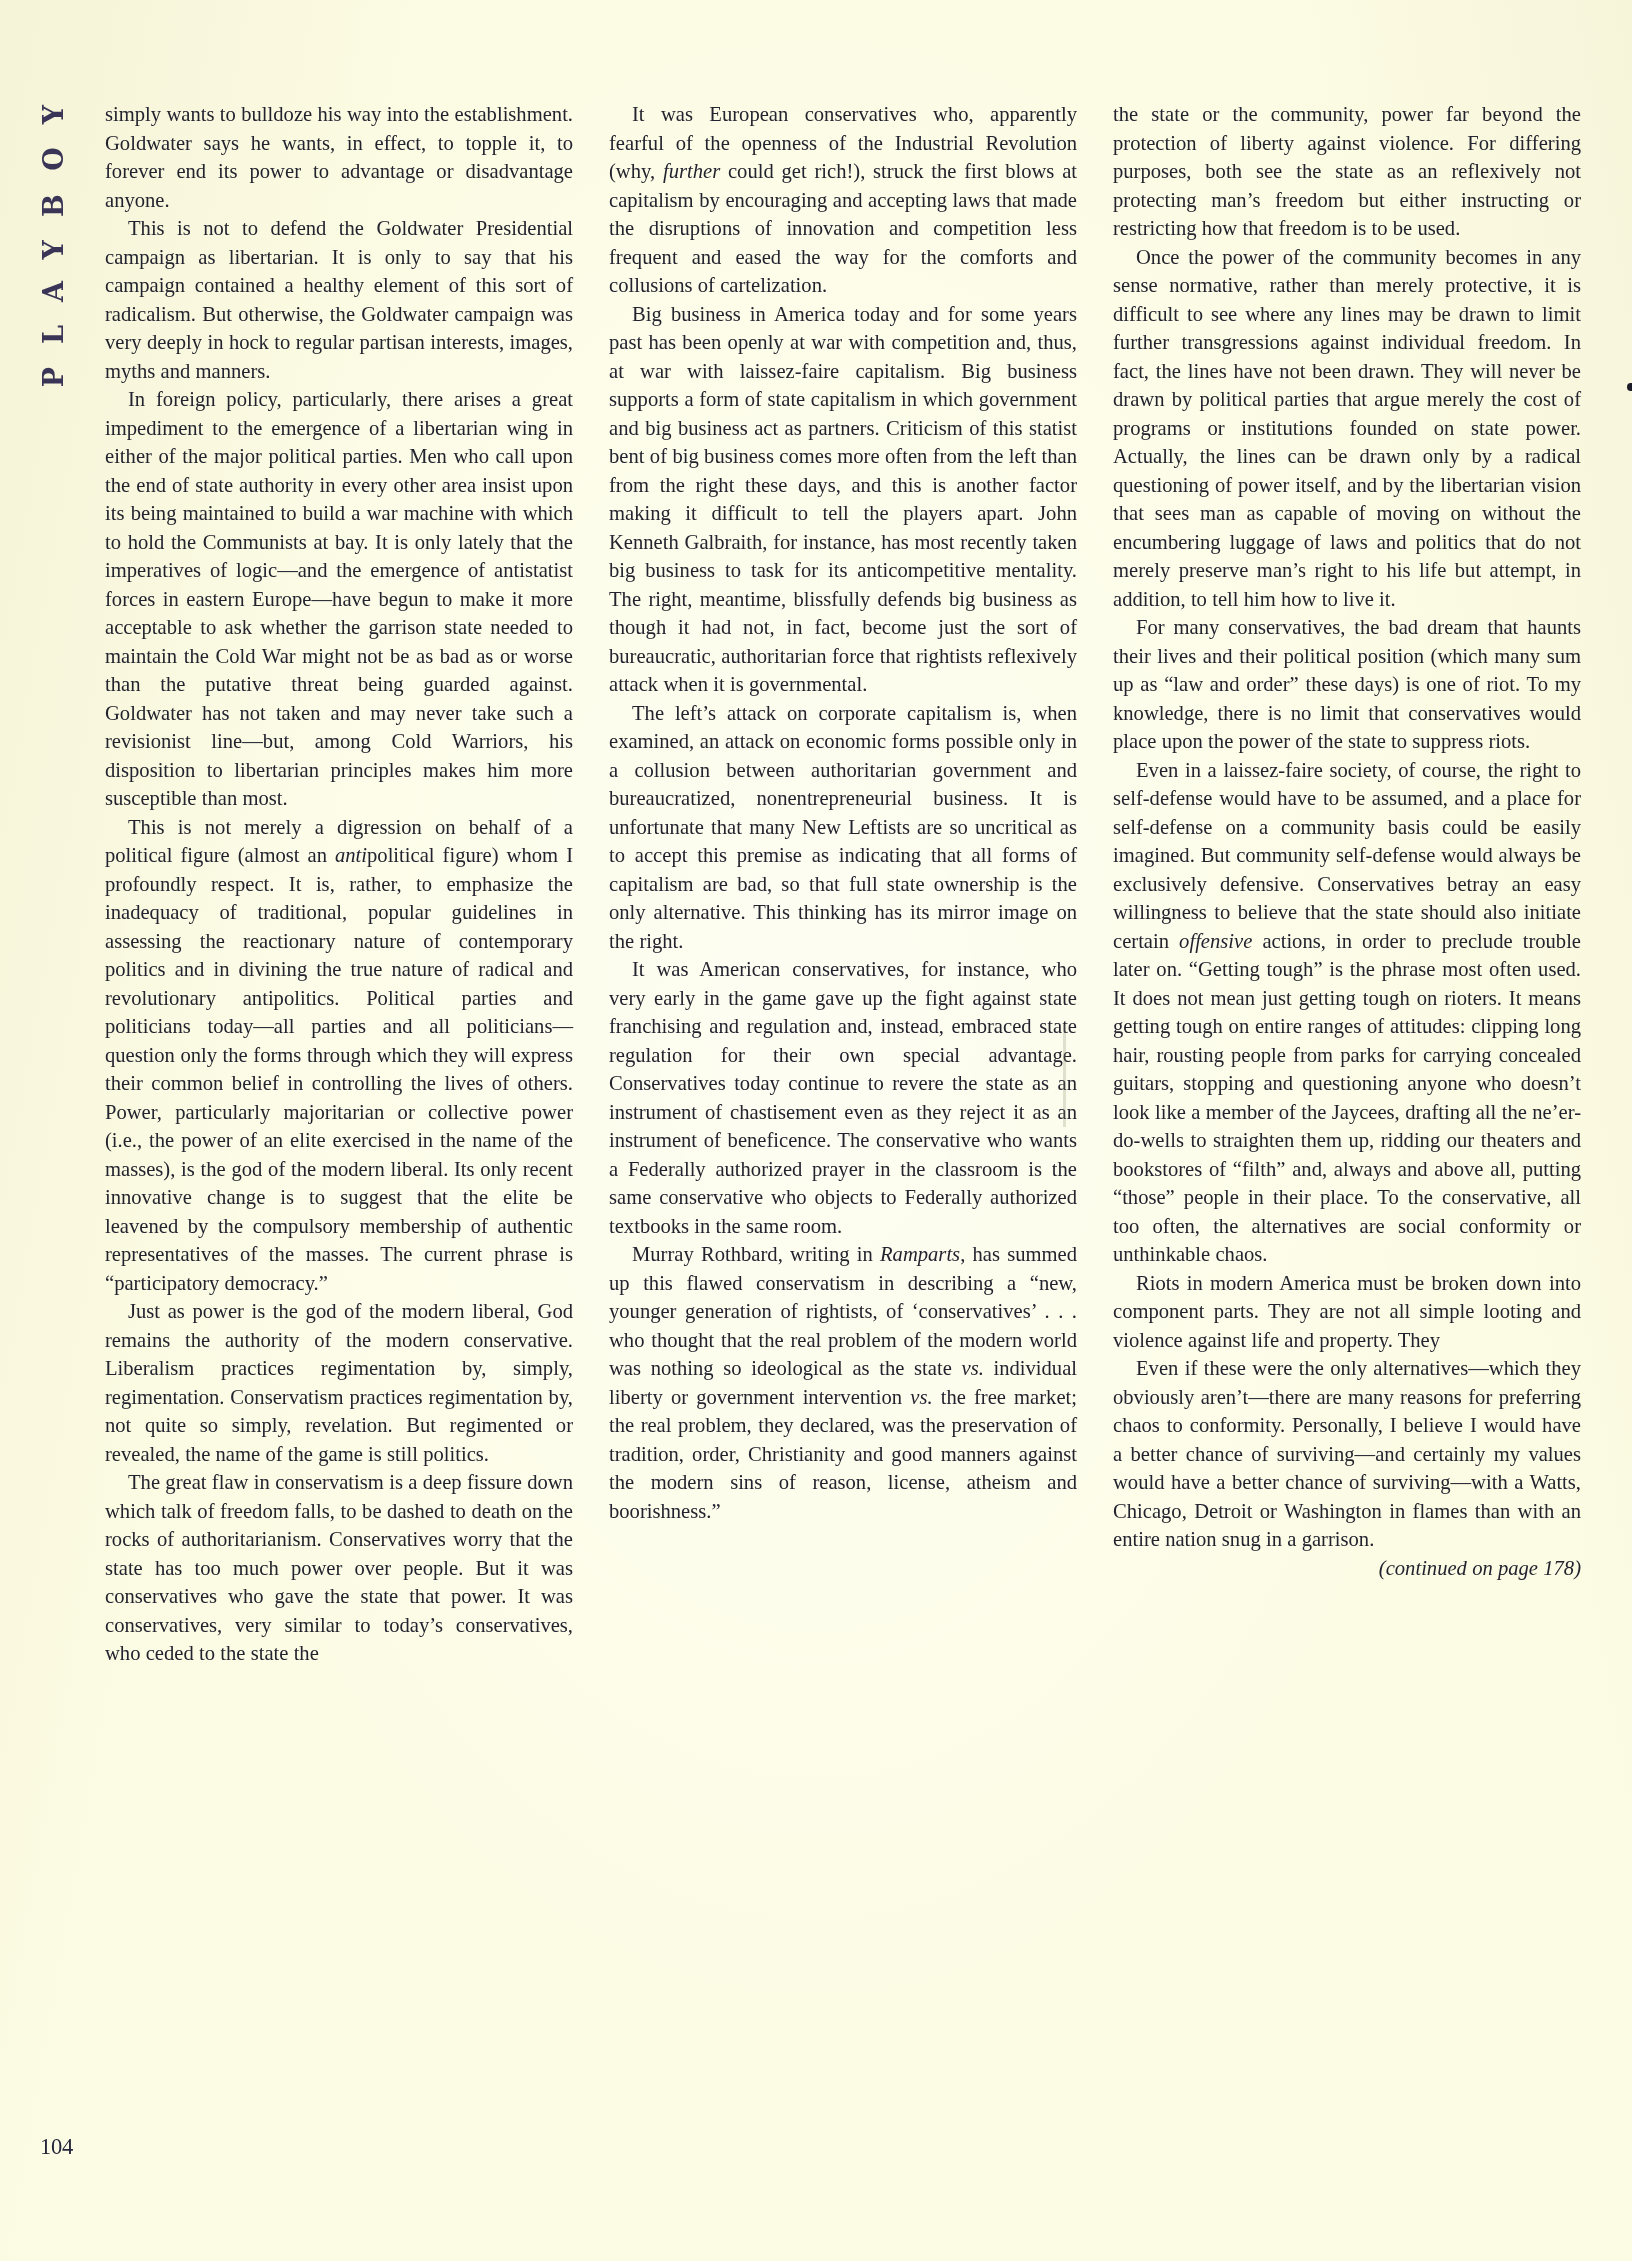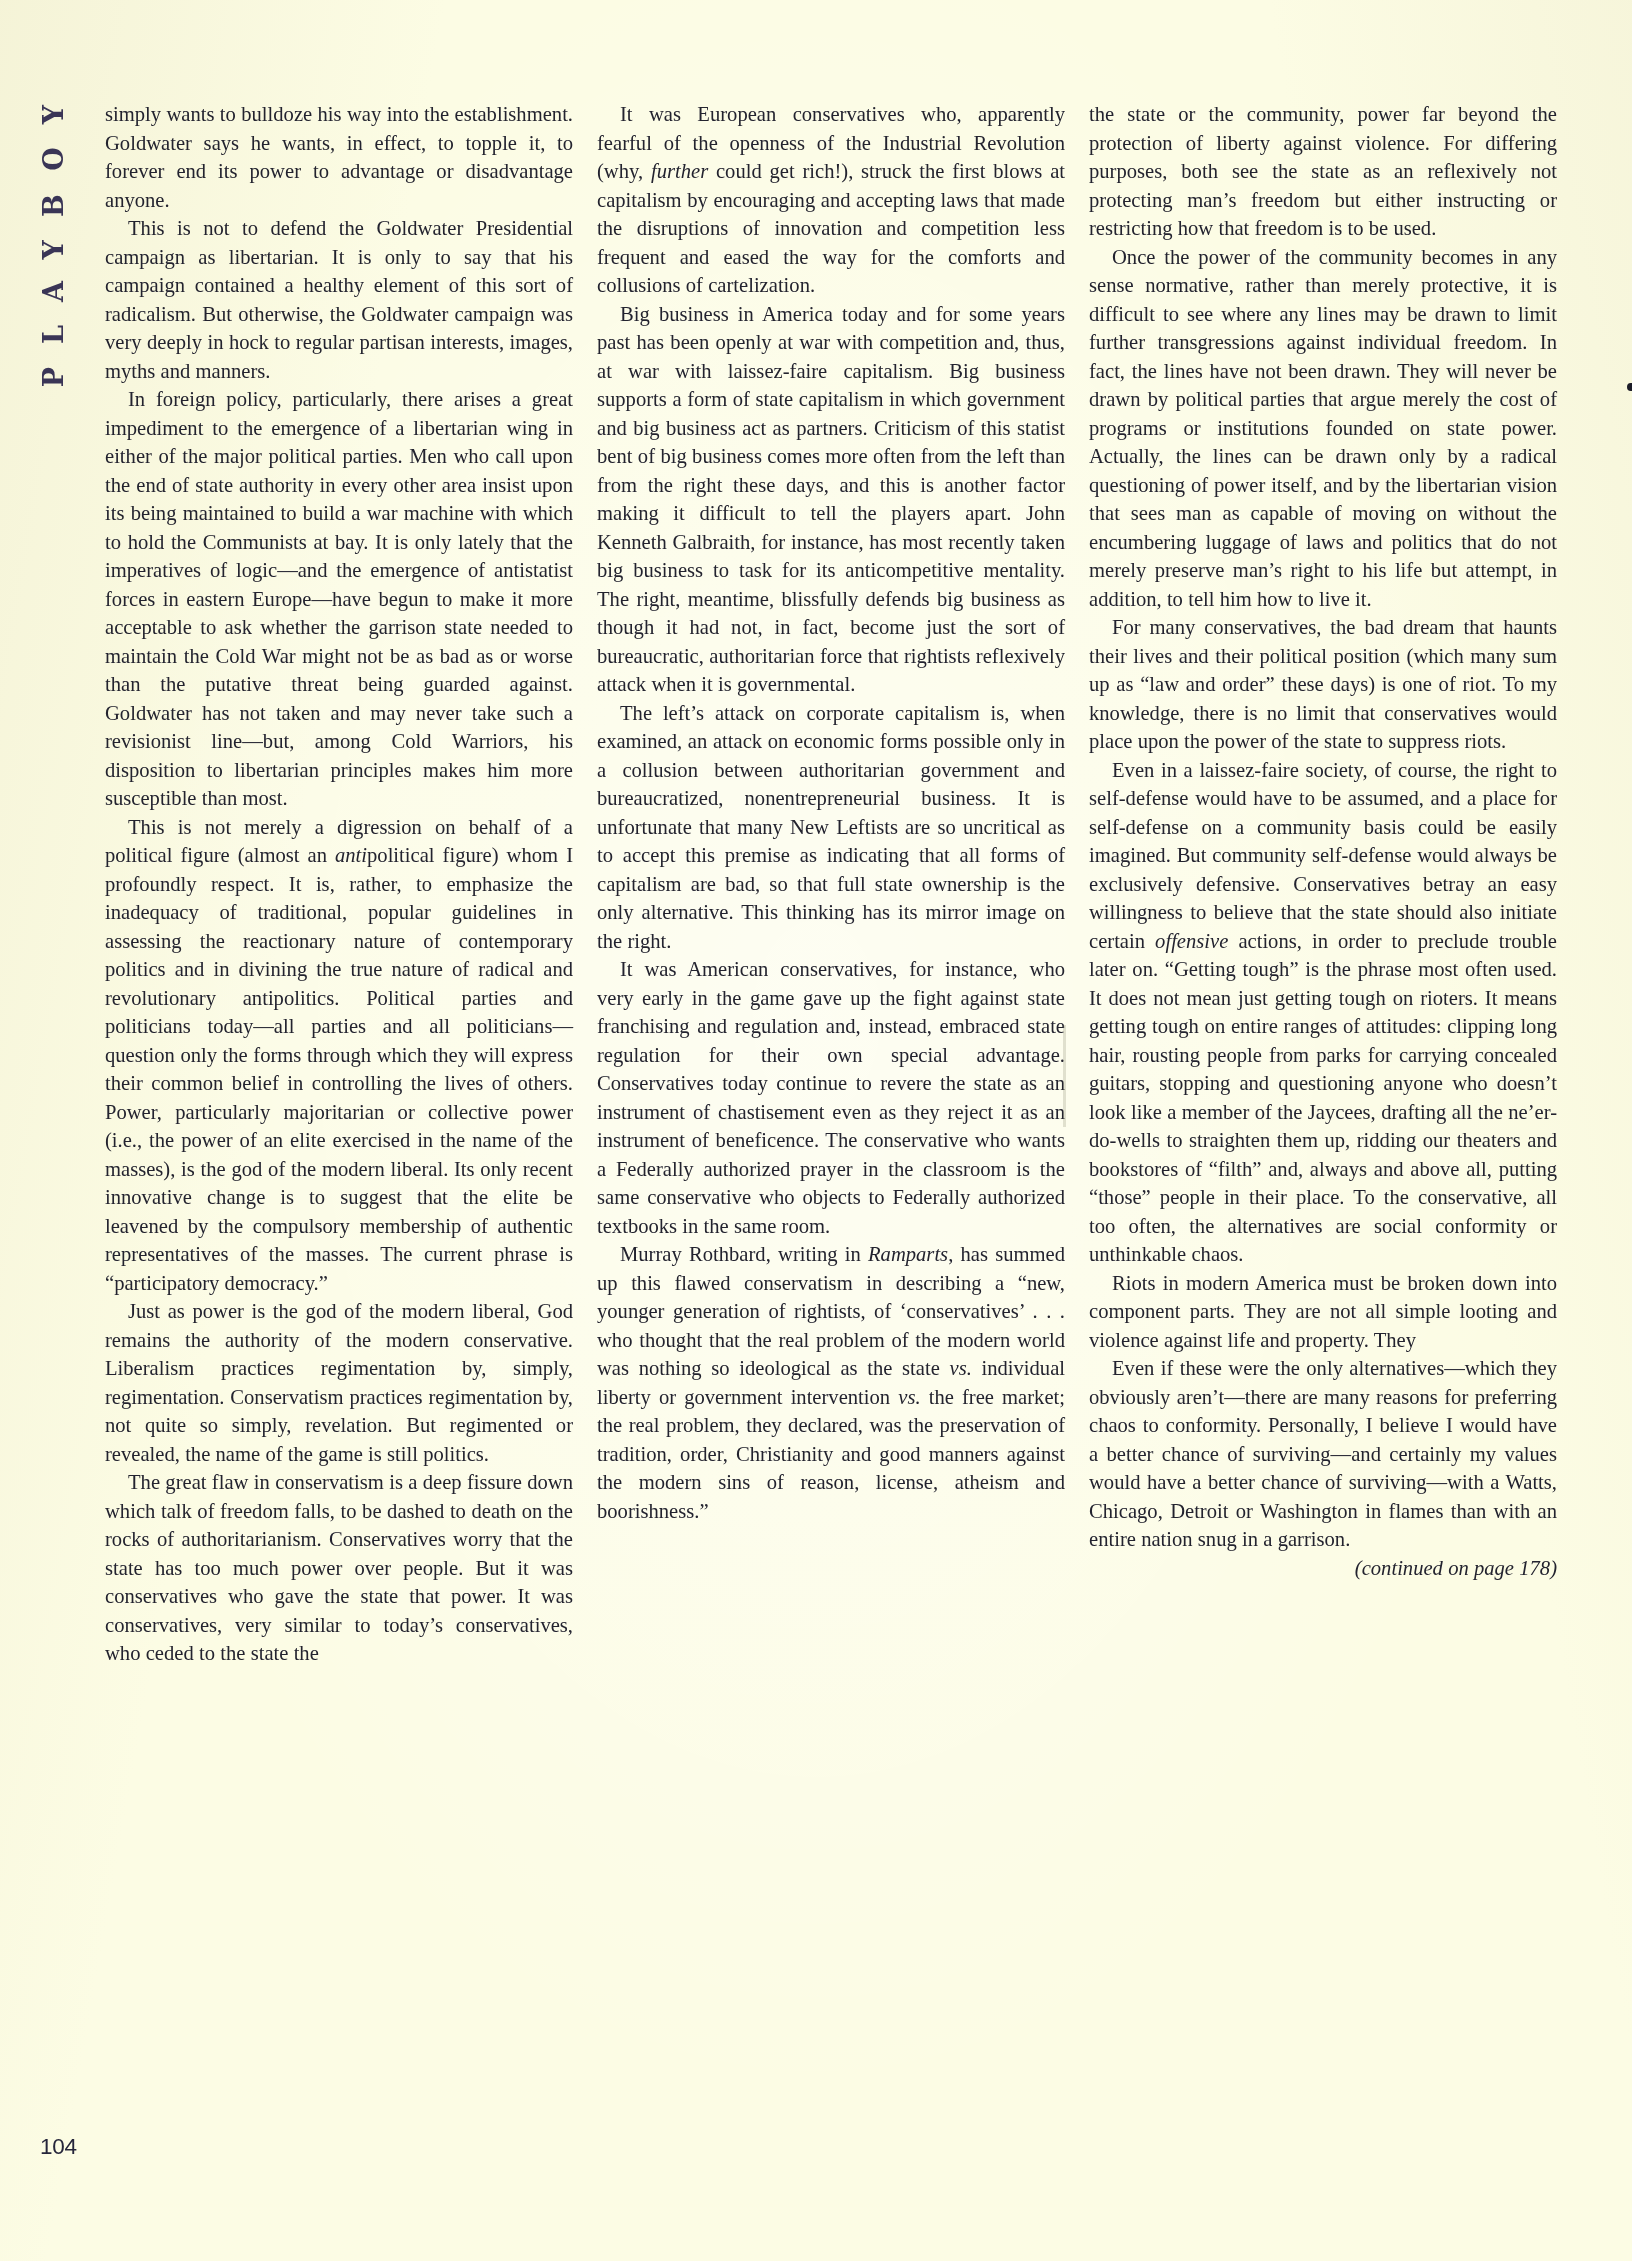--- a/index.html
+++ b/index.html
@@ -54,32 +54,32 @@
   }
 
   
   #folio {
     position: absolute;
     left: 40px;
     top: 2134px;
     font-size: 22.5px;
     letter-spacing: -0.3px;
     color: #25253a;
-    font-family: Liberation Sans, sans-serif;
+    font-family: Liberation Serif, serif;
   }
 
   
   #columns {
     position: absolute;
     left: 105px;
     top: 100px;
     width: 1455px;
     height: 2070px;
     display: flex;
-    gap: 24px;
+    gap: 36px;
     font-family: Liberation Serif, serif;
   }
   .col {
     width: 468px;
     flex: 0 0 468px;
     position: relative;
   }
   .col p {
     margin: 0;
     text-align: justify;

